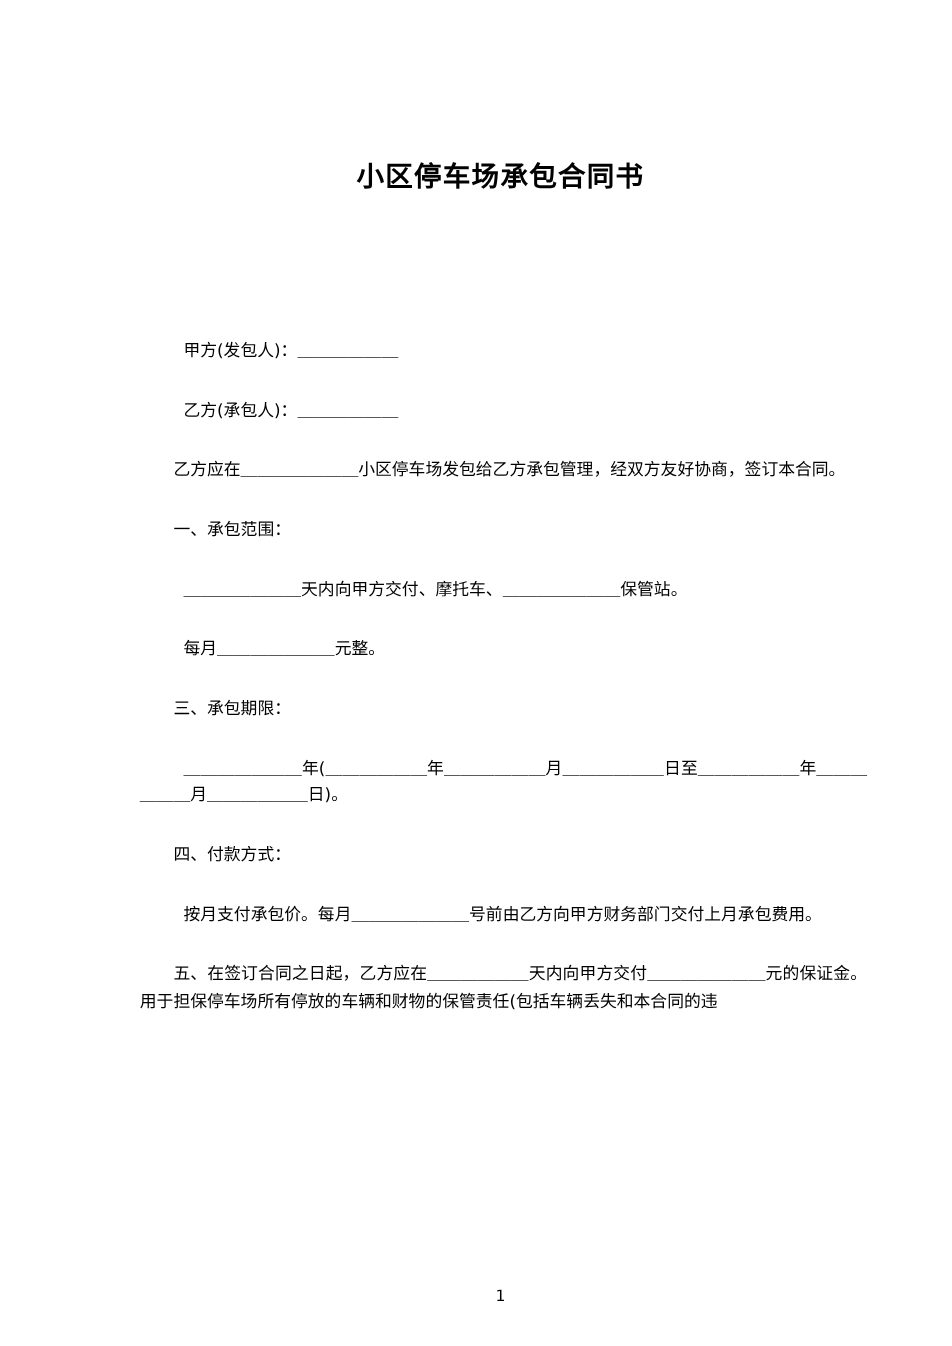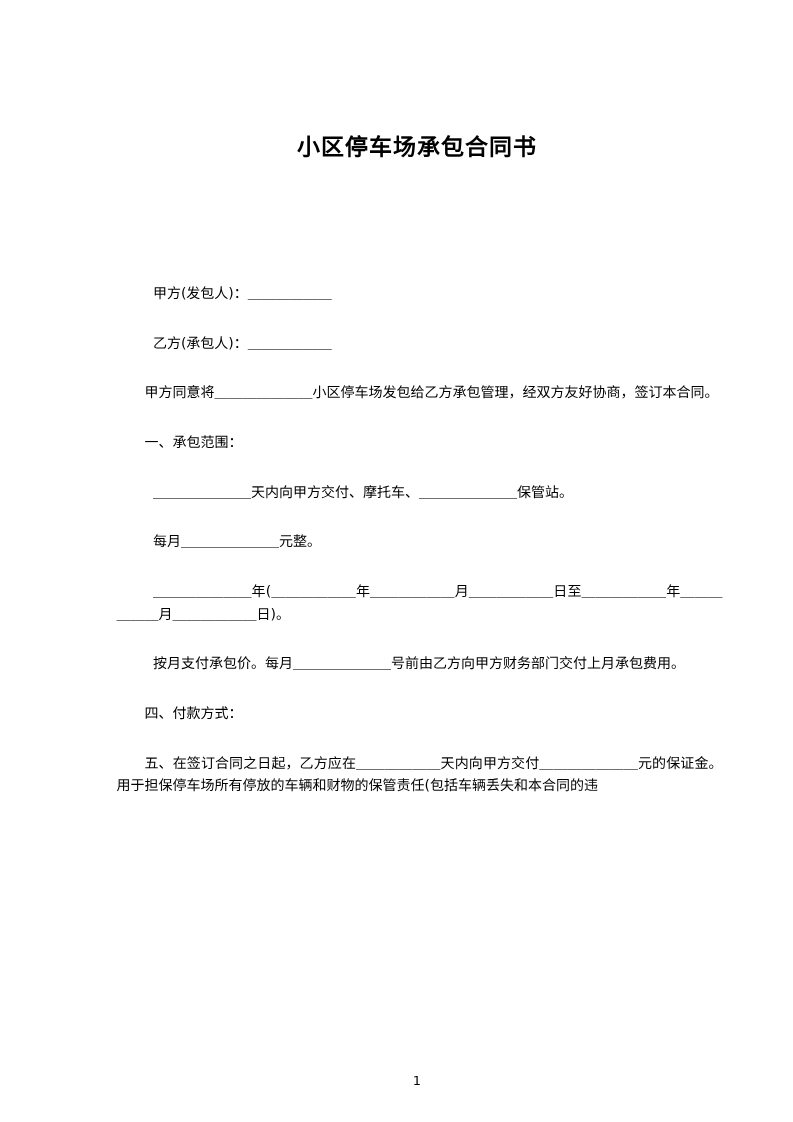--- a/index.html
+++ b/index.html
@@ -61,25 +61,26 @@
 </head>
 <body>
 
 <div class="page">
 
   <div class="doc-title">小区停车场承包合同书</div>
 
   <div class="body-area">
     <p class="para indent-half">甲方(发包人)：＿＿＿＿＿＿</p>
     <p class="para indent-half">乙方(承包人)：＿＿＿＿＿＿</p>
-    <p class="para indent">甲方同意将＿＿＿＿＿＿＿小区停车场发包给乙方承包管理，经双方友好协商，签订本合同。</p>
+    <p class="para indent">乙方应在＿＿＿＿＿＿＿小区停车场发包给乙方承包管理，经双方友好协商，签订本合同。</p>
     <p class="para indent">一、承包范围：</p>
     <p class="para indent-half">＿＿＿＿＿＿＿天内向甲方交付、摩托车、＿＿＿＿＿＿＿保管站。</p>
     <p class="para indent-half">每月＿＿＿＿＿＿＿元整。</p>
+    <p class="para indent">三、承包期限：</p>
     <p class="para indent-half">＿＿＿＿＿＿＿年(＿＿＿＿＿＿年＿＿＿＿＿＿月＿＿＿＿＿＿日至＿＿＿＿＿＿年＿＿＿＿＿＿月＿＿＿＿＿＿日)。</p>
+    <p class="para indent">四、付款方式：</p>
     <p class="para indent-half">按月支付承包价。每月＿＿＿＿＿＿＿号前由乙方向甲方财务部门交付上月承包费用。</p>
-    <p class="para indent">四、付款方式：</p>
     <p class="para indent">五、在签订合同之日起，乙方应在＿＿＿＿＿＿天内向甲方交付＿＿＿＿＿＿＿元的保证金。用于担保停车场所有停放的车辆和财物的保管责任(包括车辆丢失和本合同的违</p>
   </div>
 
   <div class="page-number">1</div>
 
 </div>
 
 </body></html>

